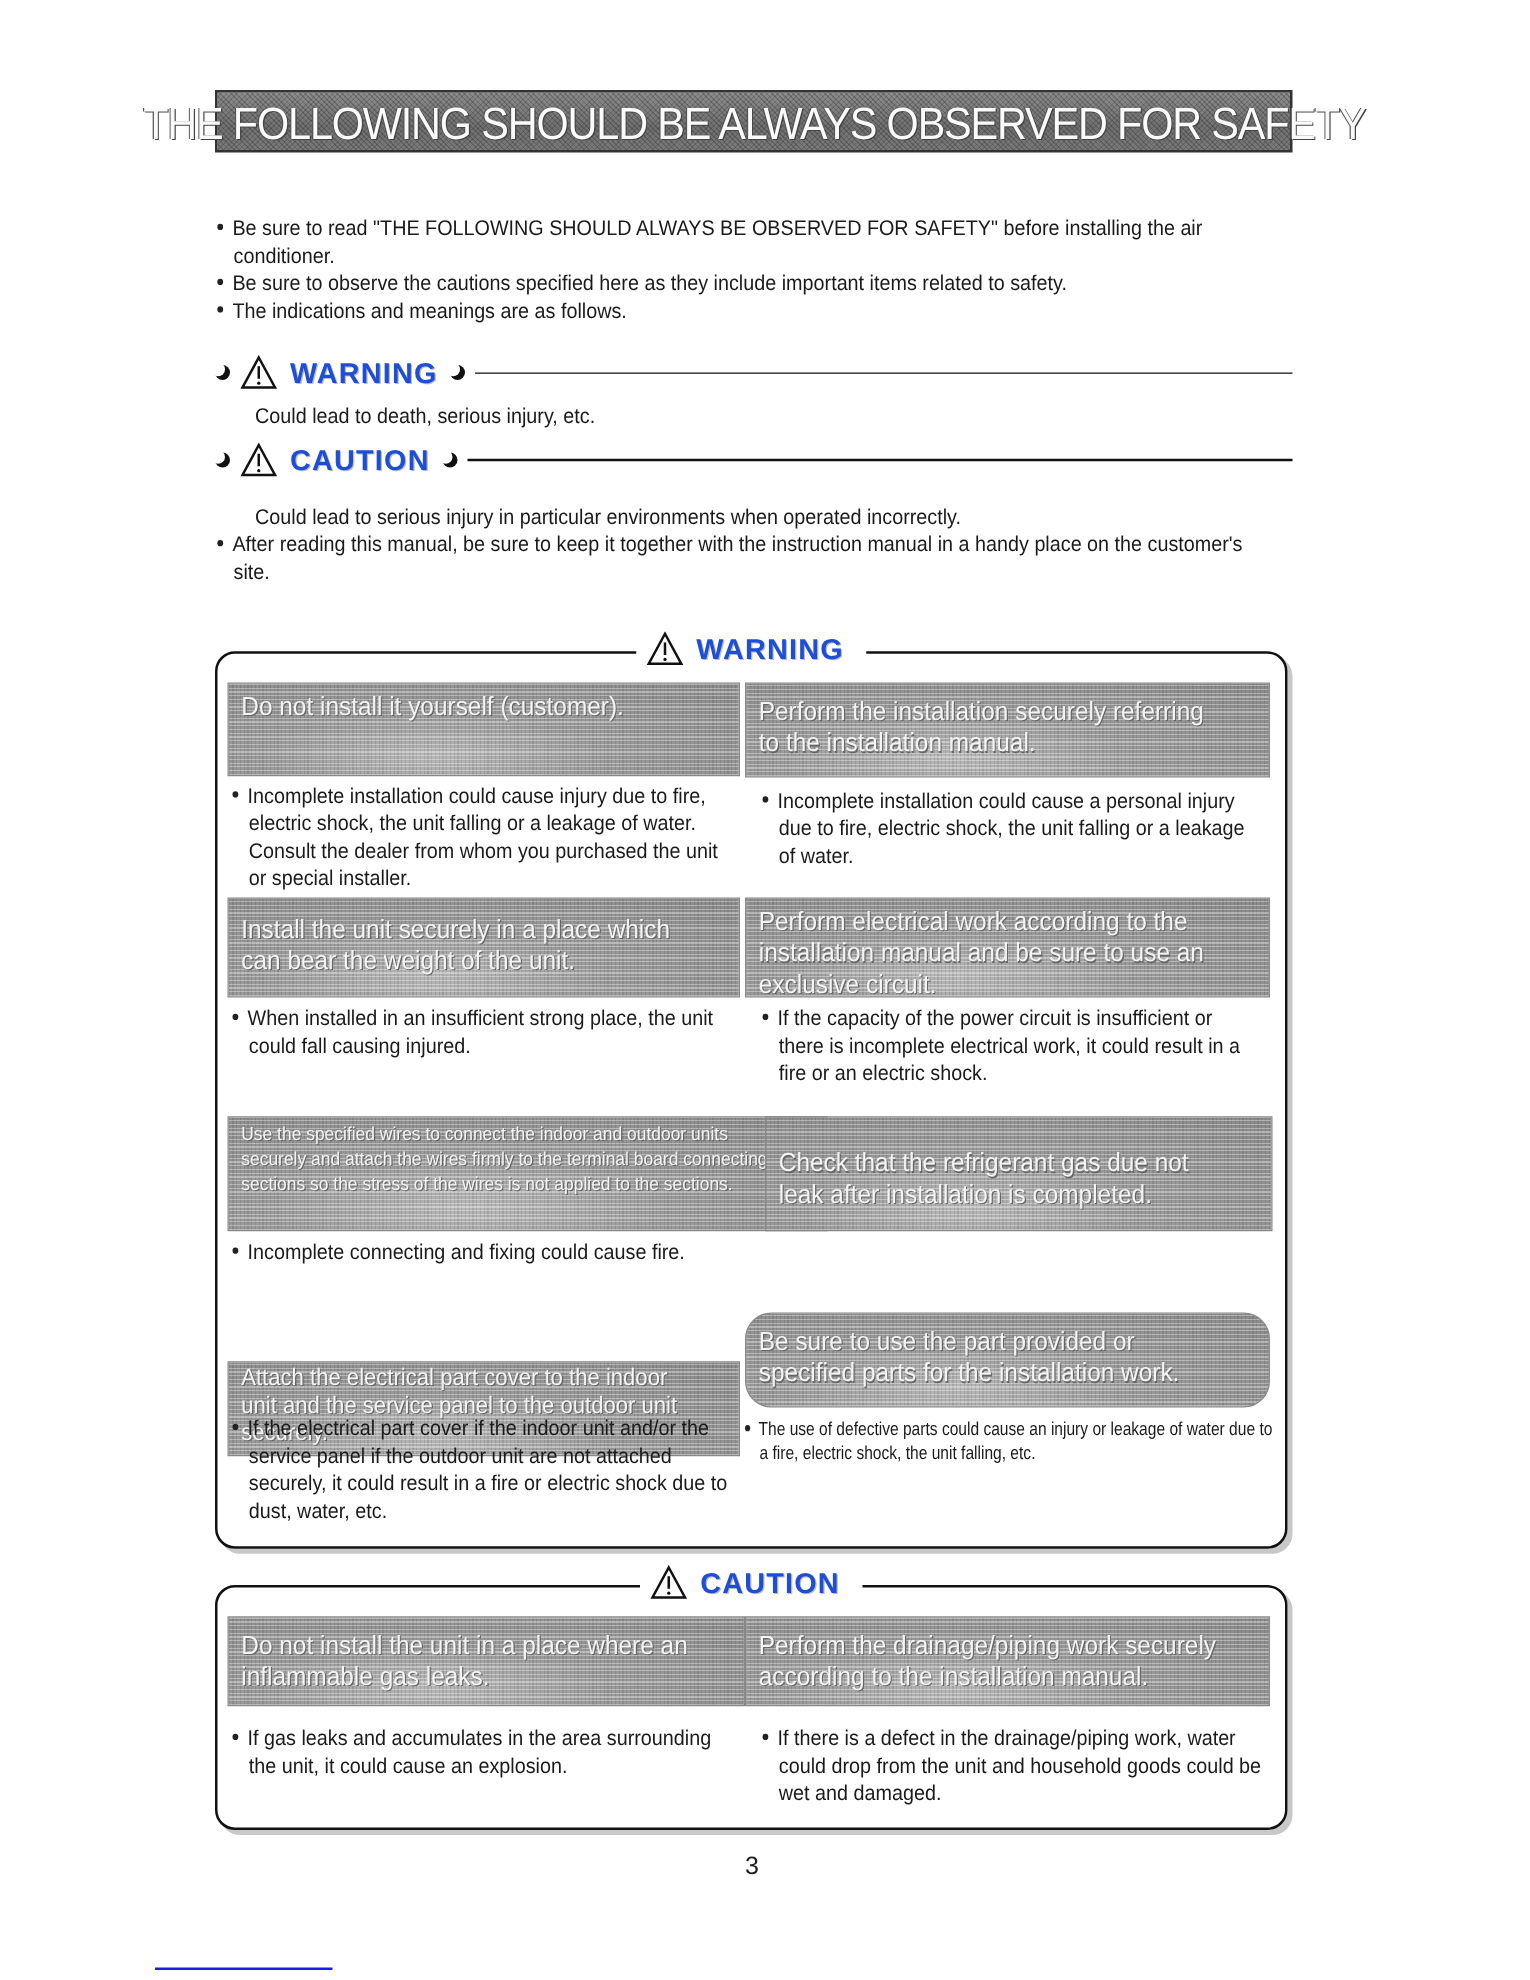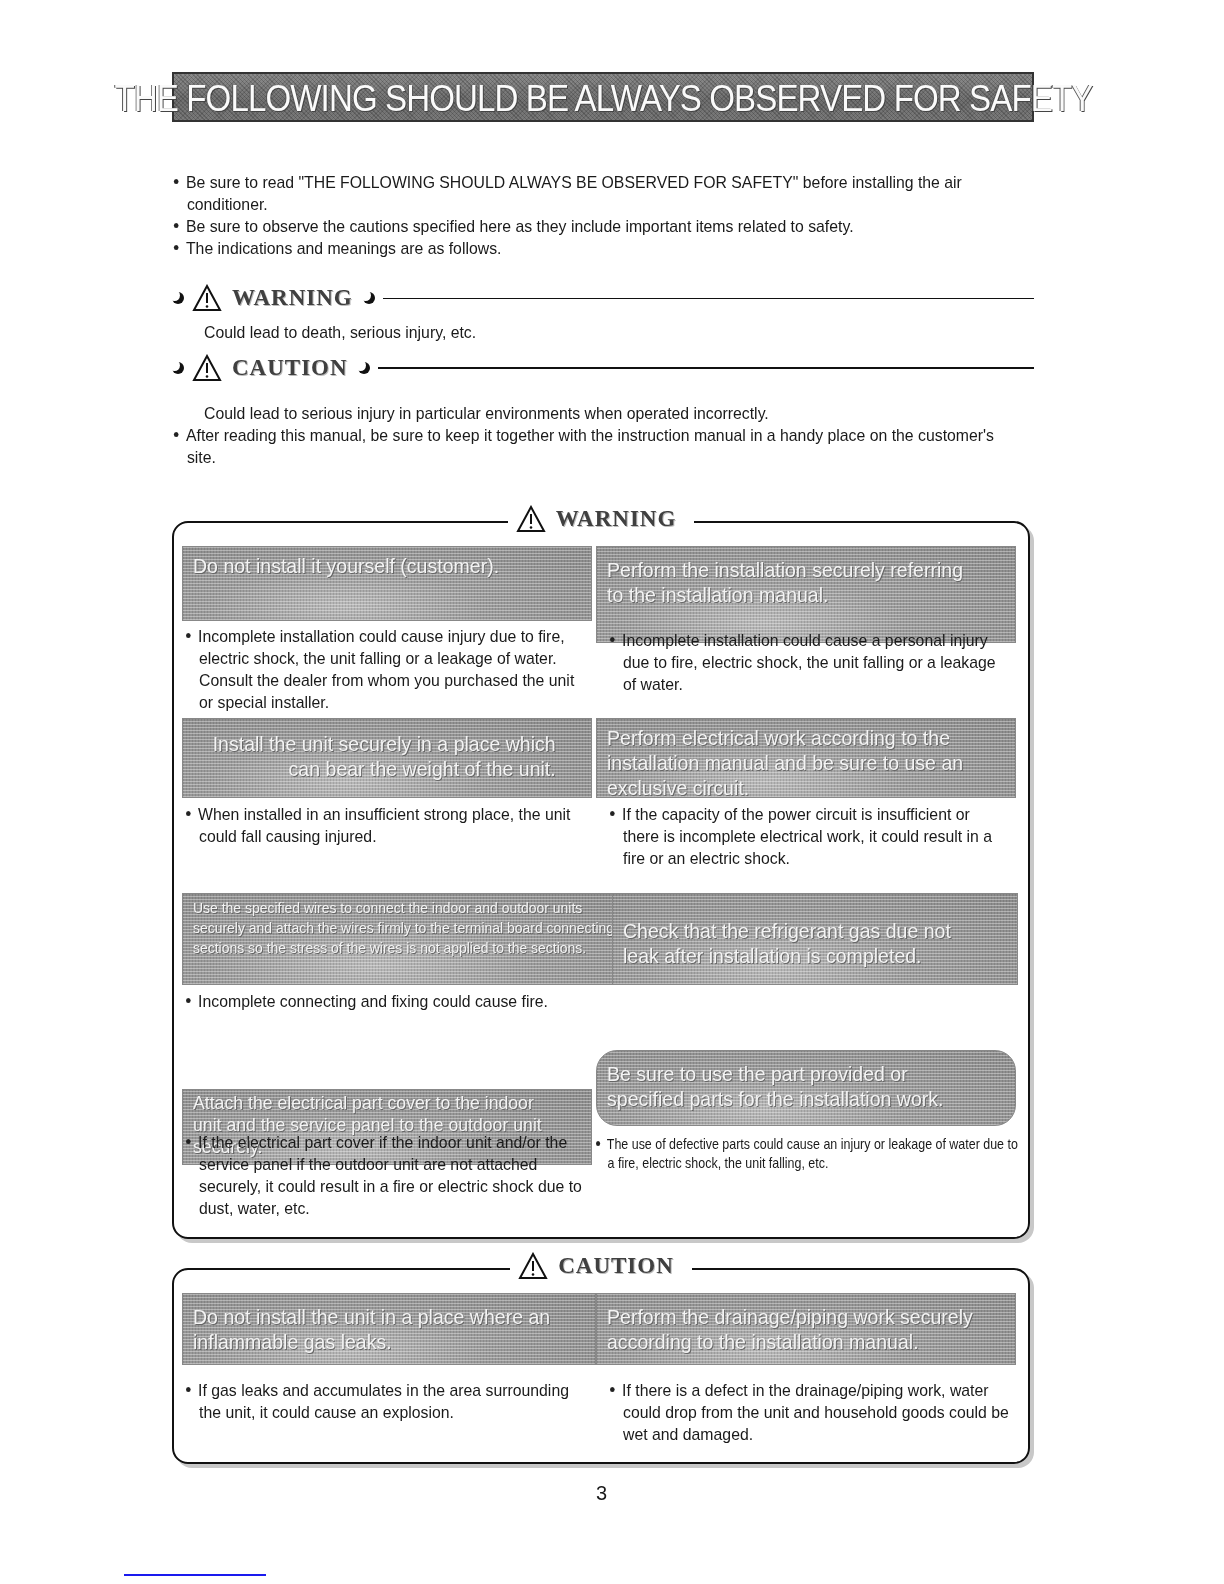--- a/index.html
+++ b/index.html
@@ -21,21 +21,21 @@
   }
 
   .intro { position:absolute; left:172px; top:172px; width:870px; font-size:17px; line-height:22px; transform:scaleX(0.93); transform-origin:left top; }
   .intro .b { padding-left:16px; text-indent:-14px; }
   .bullet-dot { display:inline-block; width:5px; height:5px; background:#222; border-radius:50%; vertical-align:middle; margin-right:8px; position:relative; top:-2px; }
 
   .sig-row { position:absolute; left:172px; display:flex; align-items:center; width:862px; }
   .sig-row .moon { width:12px; height:12px; border-radius:50%; background:#111; position:relative; margin-right:8px; flex:none; }
   .moon::after { content:""; position:absolute; left:-3px; top:-2px; width:11px; height:11px; border-radius:50%; background:#fff; }
   .tri { flex:none; width:30px; height:28px; margin-right:10px; }
-  .sig-word { font-weight:bold; font-size:23px; letter-spacing:1px; color:#404040; margin-right:10px; text-shadow:1px 1px 0 #bbb; flex:none;font-family:Liberation Serif, serif; }
+  .sig-word { font-weight:bold; font-size:23px; letter-spacing:1px; color:#1d4ed8; margin-right:10px; text-shadow:1px 1px 0 #bbb; flex:none; }
   .sig-line { flex:1; height:2px; background:#111; }
 
   .desc { position:absolute; font-size:17px; line-height:22px; transform:scaleX(0.93); transform-origin:left top; }
 
   .box {
     position:absolute; left:172px; width:858px; border:2px solid #111; border-radius:16px; box-sizing:border-box;
     box-shadow: 4px 4px 0 0 #c8c8c8;
   }
   .box-head {
     position:absolute; left:0; right:0; display:flex; justify-content:center; align-items:center; top:-18px;
@@ -118,28 +118,28 @@
   </div>
 </div>
 
 <div class="panel" style="left:182px; top:546px; width:410px; height:75px;">
   <div class="ptxt">Do not install it yourself (customer).</div>
 </div>
 <div class="item" style="left:186px; top:626px; width:420px;">
     <span class="first"><span class="bullet-dot"></span><span>Incomplete installation could cause injury due to fire, electric shock, the unit falling or a leakage of water. Consult the dealer from whom you purchased the unit or special installer.</span></span>
   </div>
 
-<div class="panel" style="left:596px; top:546px; width:420px; height:97px;">
+<div class="panel" style="left:596px; top:546px; width:420px; height:76px;">
   <div class="ptxt" style="top:10px;">Perform the installation securely referring to the installation manual.</div>
 </div>
 <div class="item" style="left:610px; top:630px; width:430px;">
     <span class="first"><span class="bullet-dot"></span><span>Incomplete installation could cause a personal injury due to fire, electric shock, the unit falling or a leakage of water.</span></span>
   </div>
 
-<div class="panel" style="left:182px; top:718px; width:410px; height:80px;text-align:right;">
+<div class="panel" style="left:182px; top:718px; width:410px; height:80px;">
   <div class="ptxt" style="top:12px;">Install the unit securely in a place which can bear the weight of the unit.</div>
 </div>
 <div class="item" style="left:186px; top:804px; width:420px;">
     <span class="first"><span class="bullet-dot"></span><span>When installed in an insufficient strong place, the unit could fall causing injured.</span></span>
   </div>
 
 <div class="panel" style="left:596px; top:718px; width:420px; height:80px;">
   <div class="ptxt" style="top:6px;">Perform electrical work according to the installation manual and be sure to use an exclusive circuit.</div>
 </div>
 <div class="item" style="left:610px; top:804px; width:430px;">

